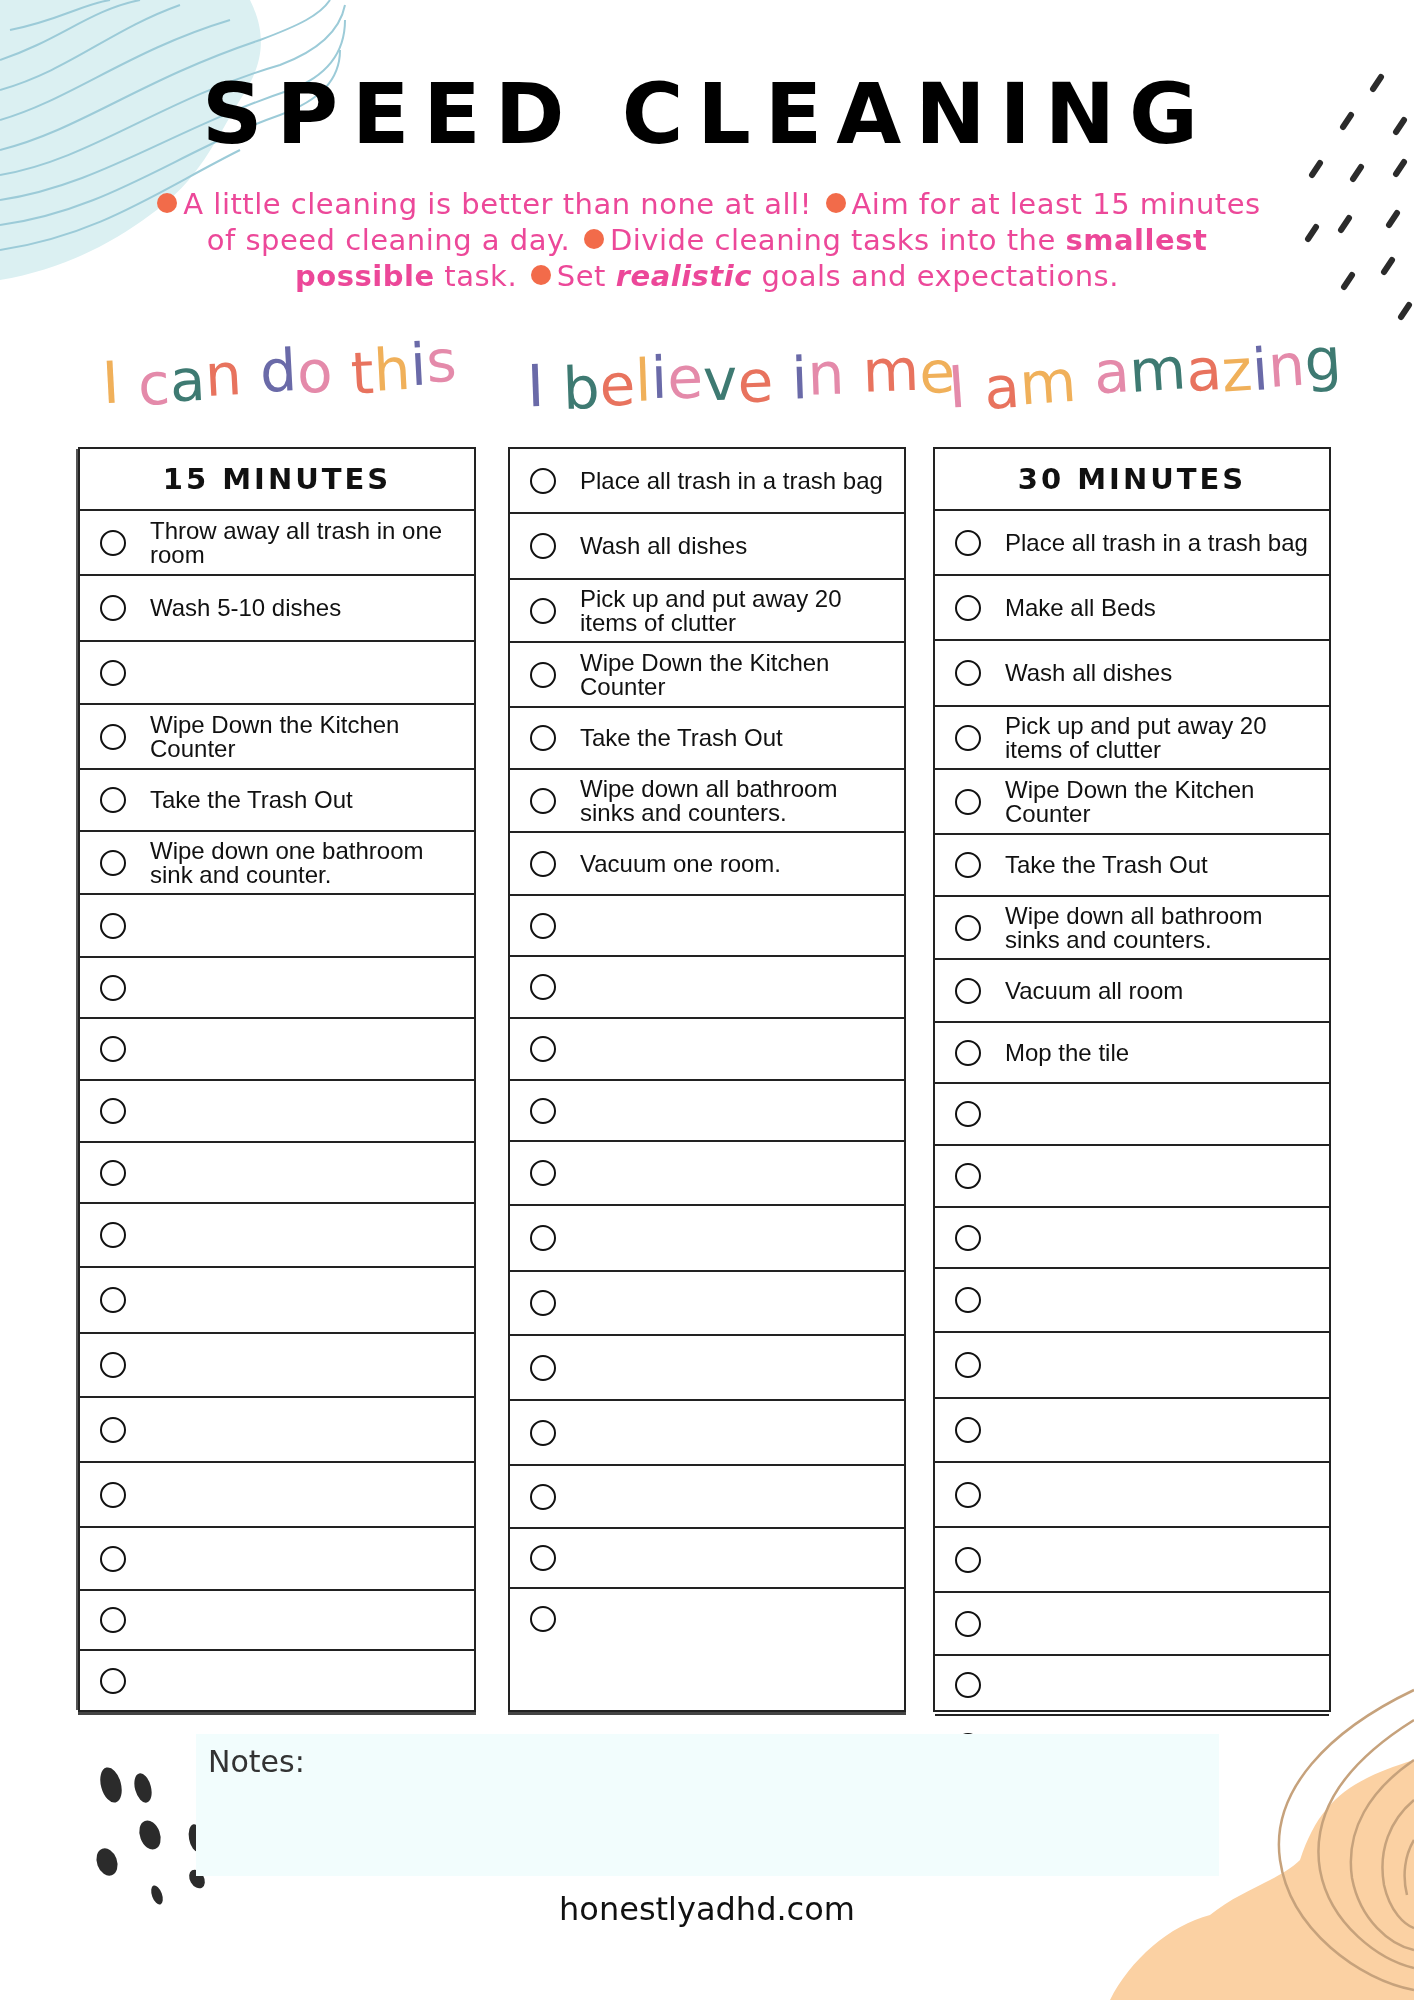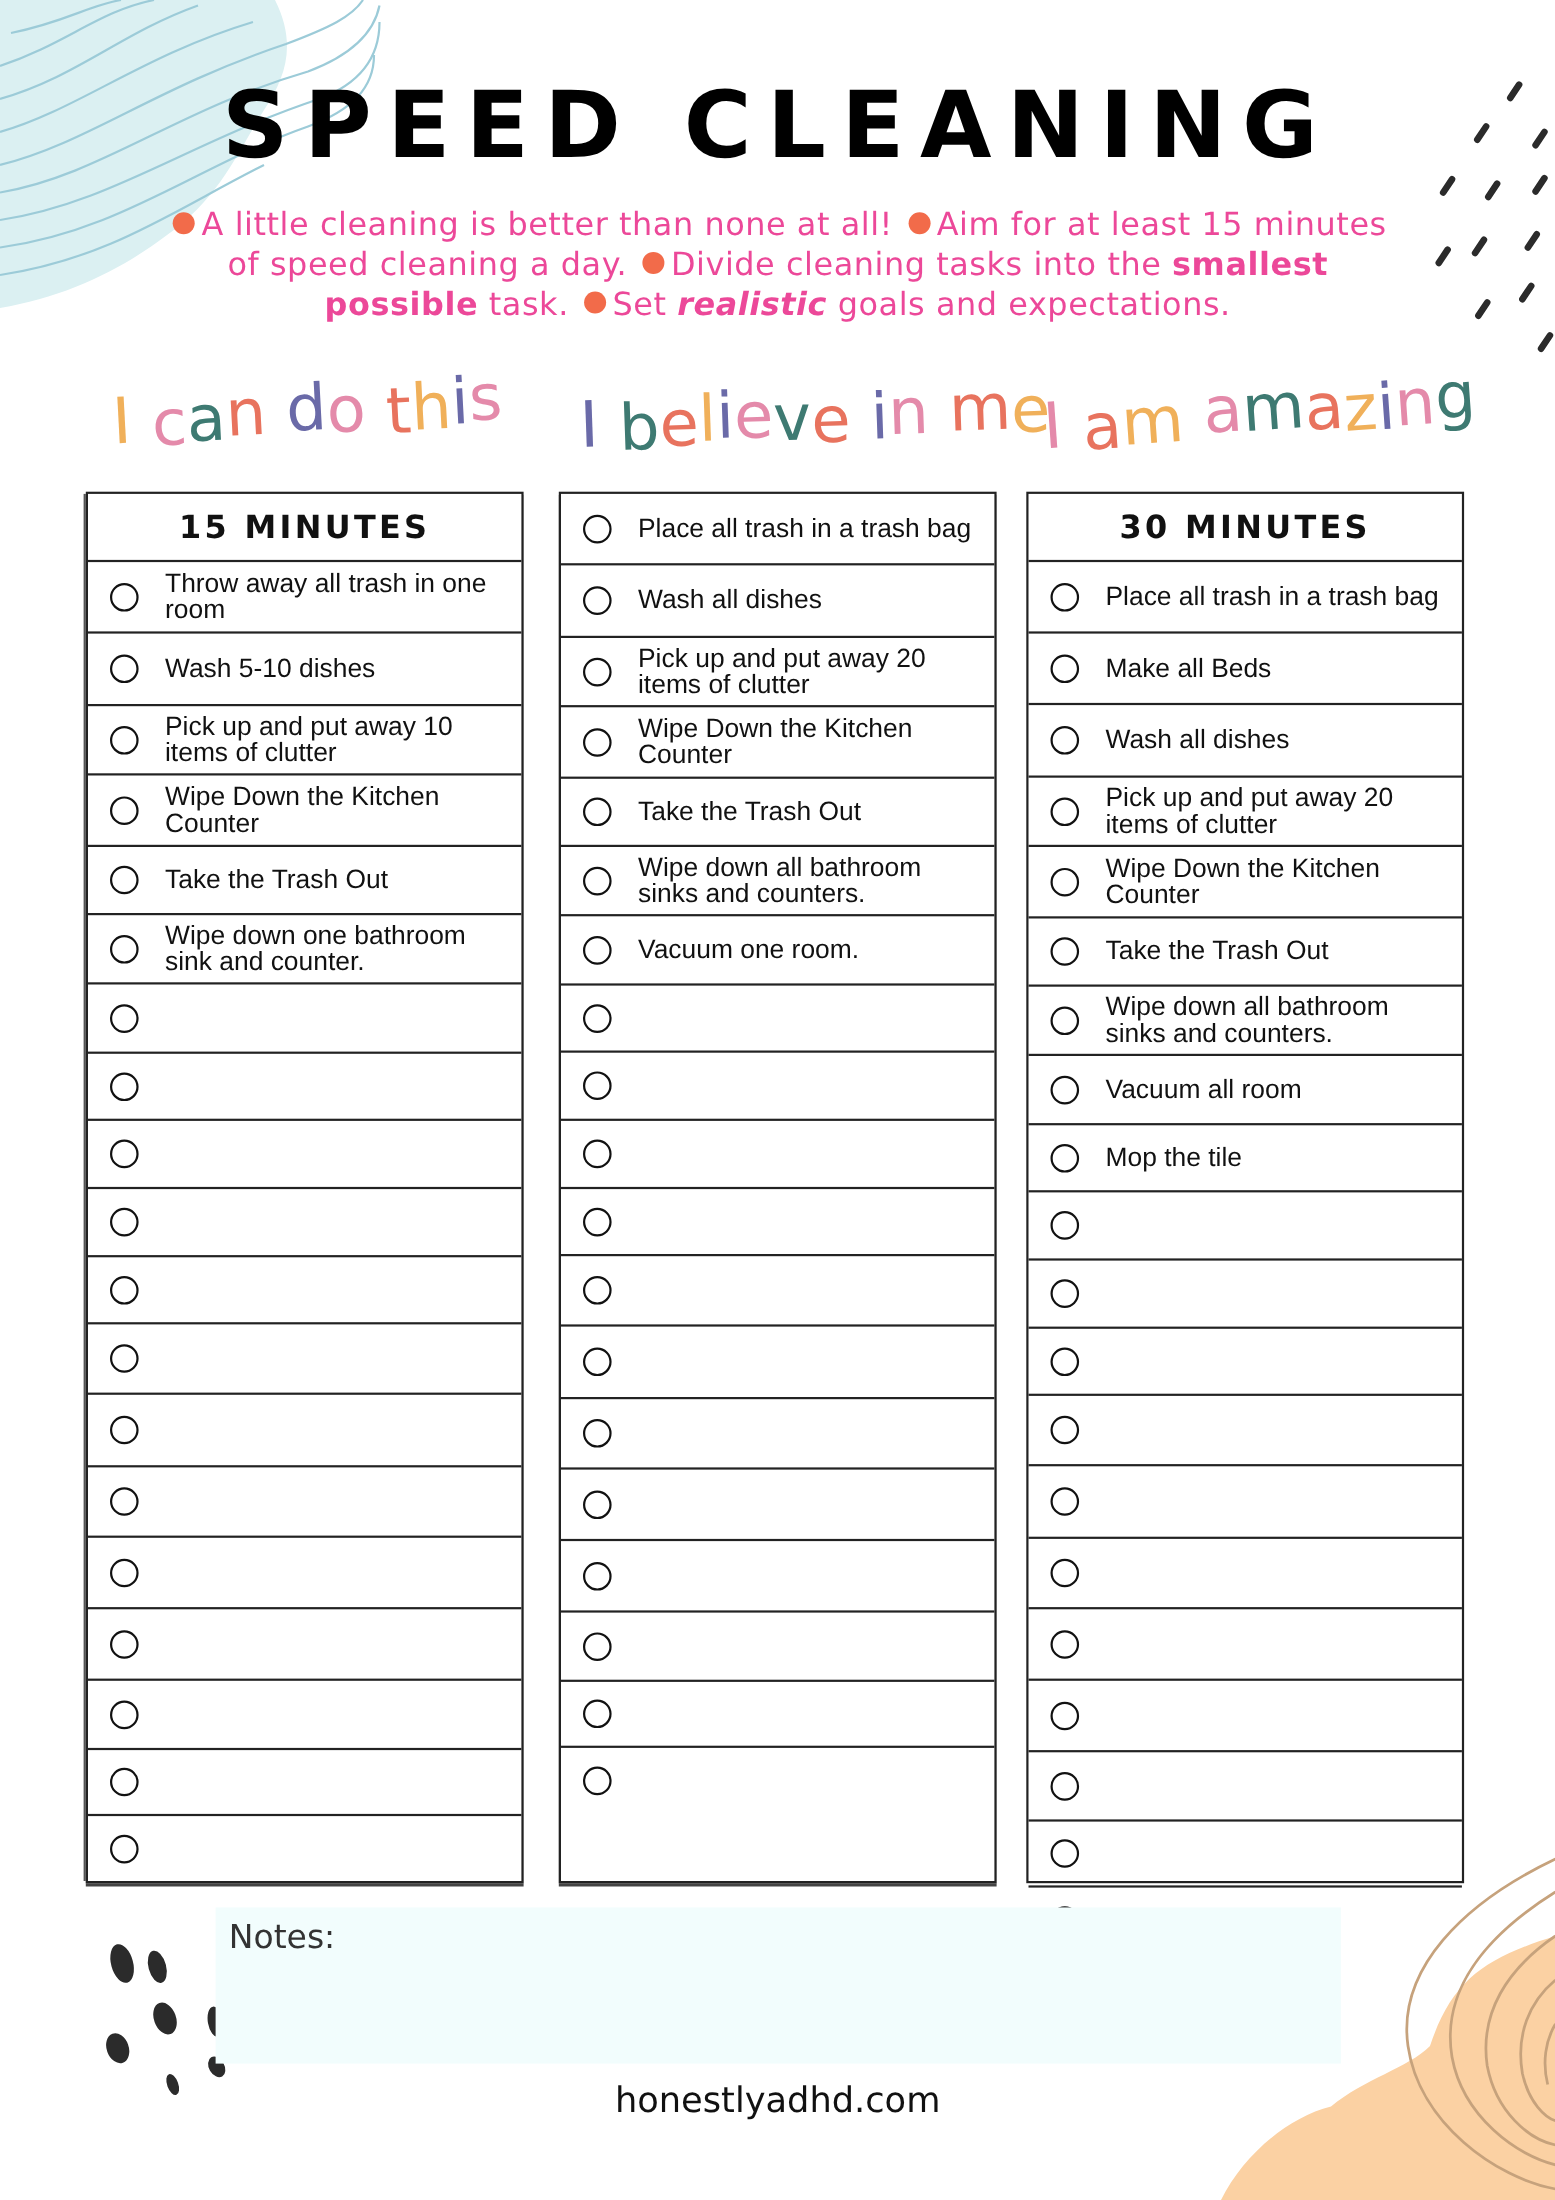--- a/index.html
+++ b/index.html
@@ -151,21 +151,20 @@
       <div class="row" style="height: 65px;">
         <span class="circle"></span>
         <span class="row-text">Throw away all trash in one room</span>
       </div>
       <div class="row" style="height: 66px;">
         <span class="circle"></span>
         <span class="row-text">Wash 5-10 dishes</span>
       </div>
       <div class="row" style="height: 63px;">
         <span class="circle"></span>
-        <span class="row-text">Pick up and put away 10 items of clutter</span>
       </div>
       <div class="row" style="height: 65px;">
         <span class="circle"></span>
         <span class="row-text">Wipe Down the Kitchen Counter</span>
       </div>
       <div class="row" style="height: 62px;">
         <span class="circle"></span>
         <span class="row-text">Take the Trash Out</span>
       </div>
       <div class="row" style="height: 63px;">

